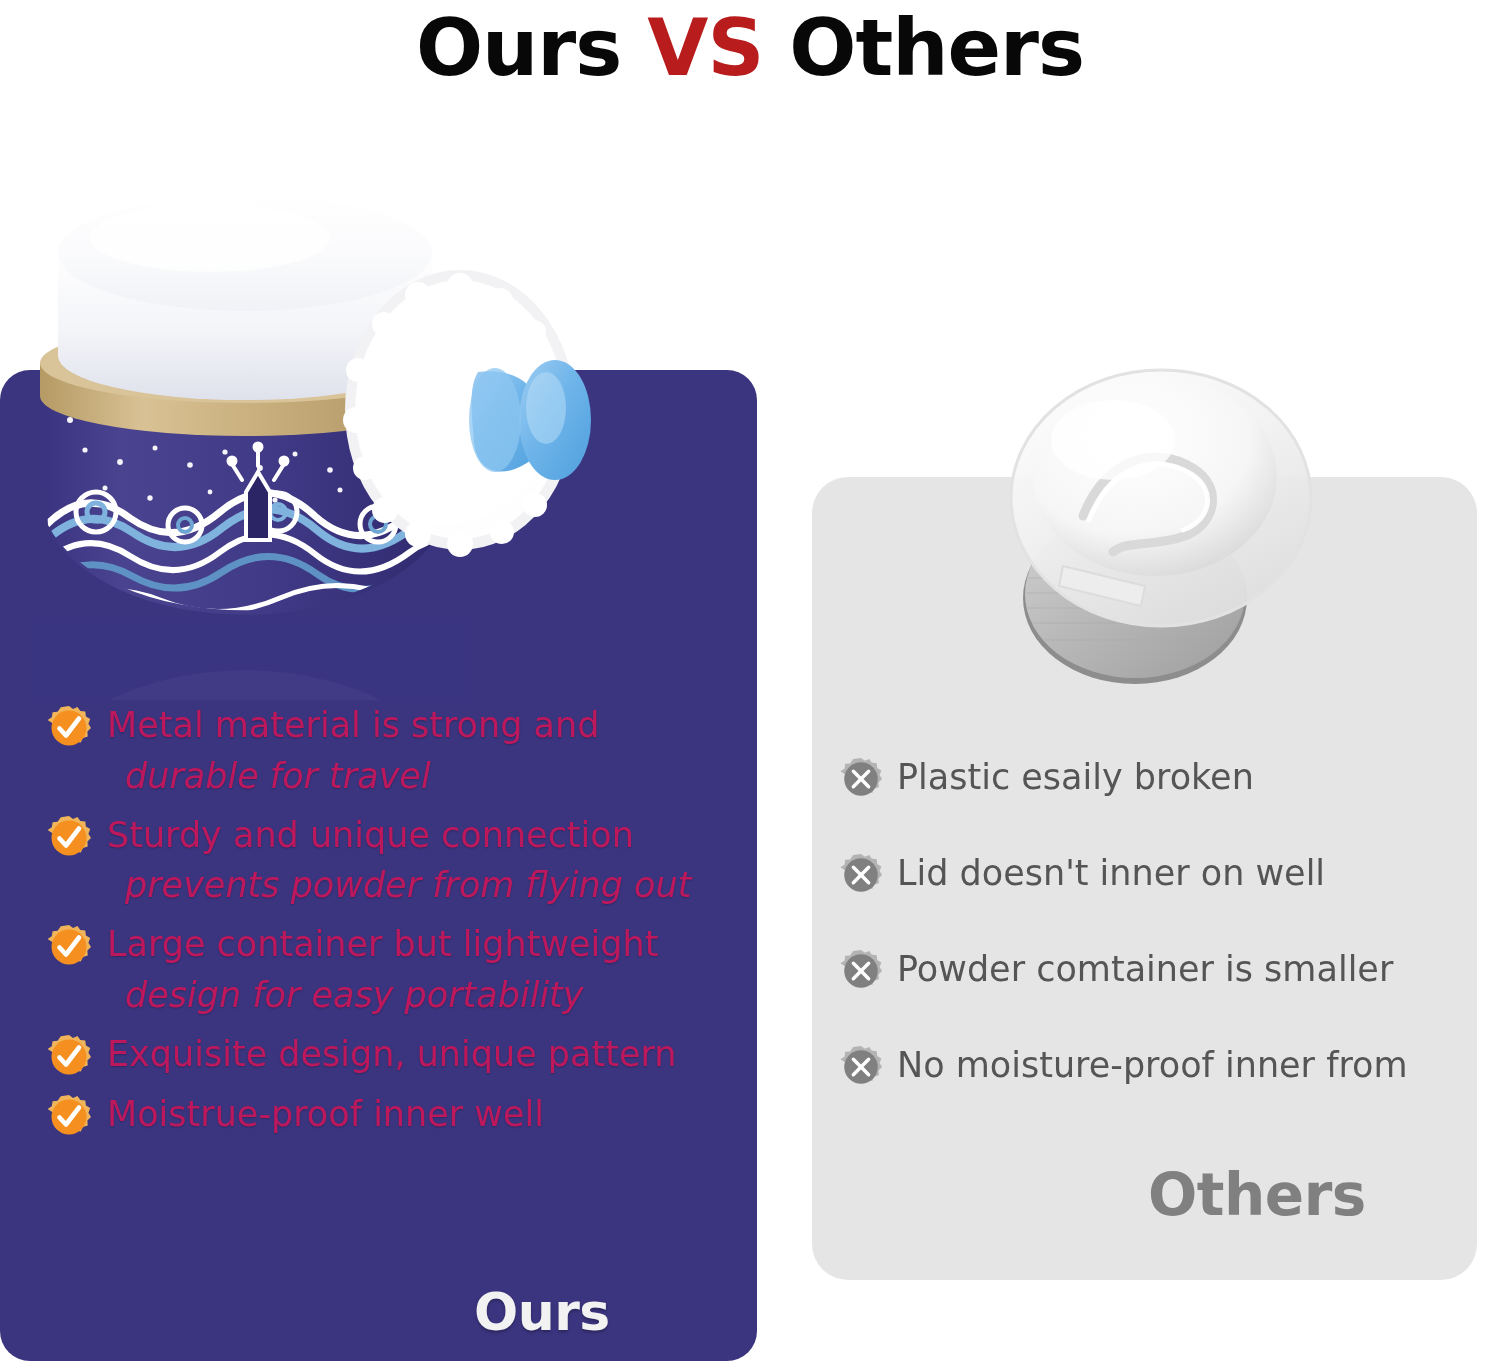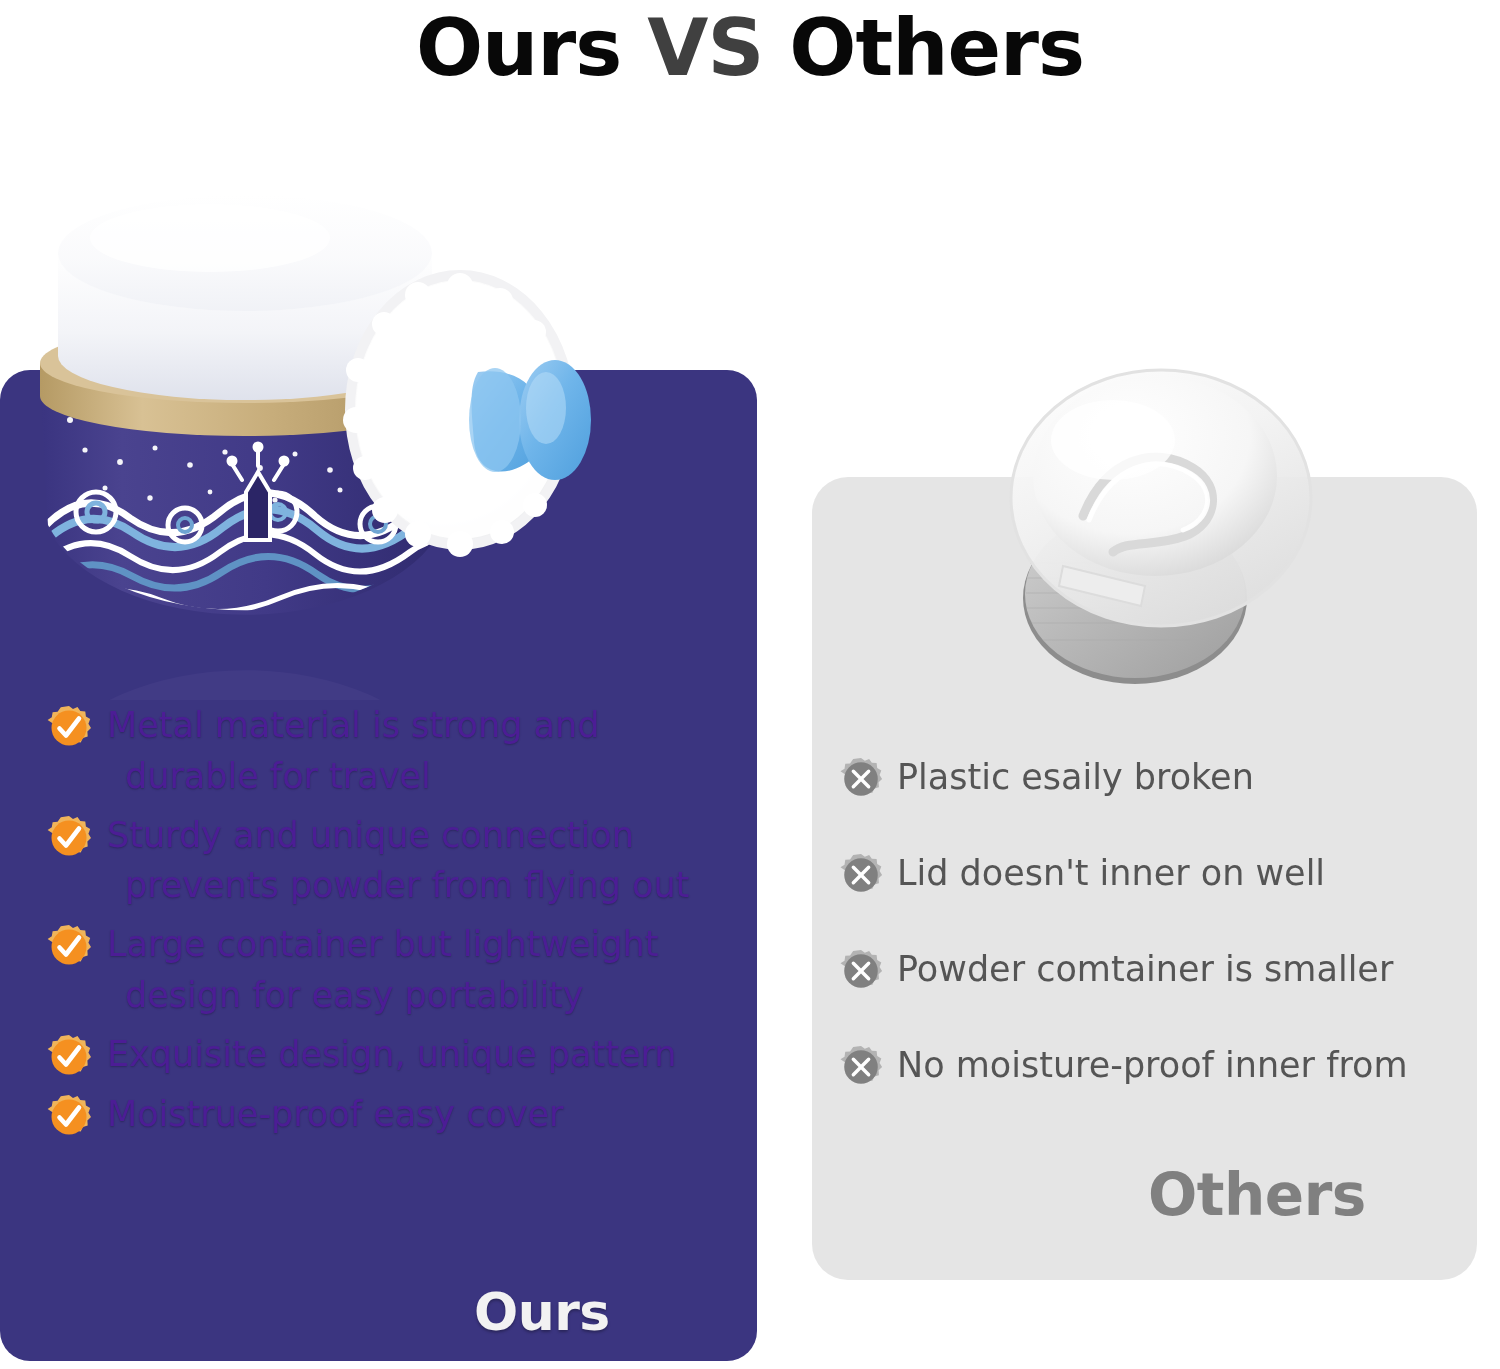--- a/index.html
+++ b/index.html
@@ -29,21 +29,21 @@
     white-space: nowrap;
   }
   .title-word {
     font-family: "DejaVu Sans", sans-serif;
     font-size: 79px;
     font-weight: bold;
     letter-spacing: -1px;
     line-height: 1;
   }
   #title-ours   { color: #080808; }
-  #title-vs     { color: #404040; }
+  #title-vs     { color: #b91c1c; }
   #title-others { color: #080808; }
 
   
   #ours-panel {
     position: absolute;
     left: 0px;
     top: 370px;
     width: 757px;
     height: 991px;
     background: #3b3580;
@@ -65,30 +65,31 @@
     left: 45px;
     top: 700px;
     width: 680px;
   }
   .ours-item {
     display: flex;
     align-items: flex-start;
     margin-bottom: 8px;
   }
   .ours-text {
-    color: #4c1d95;
+    color: #be185d;
     font-size: 35px;
     line-height: 1.45;
     margin-left: 14px;
     font-family: "DejaVu Sans", sans-serif;
     text-shadow: 0 1px 2px rgba(0,0,0,0.25);
   }
   .ours-text .l2 {
     display: block;
     margin-left: 18px;
+    font-style: italic;
   }
 
   #others-list {
     position: absolute;
     left: 838px;
     top: 752px;
     width: 640px;
   }
   .others-item {
     display: flex;
@@ -366,21 +367,21 @@
     </svg>
     <span class="ours-text">Exquisite design, unique pattern</span>
   </div>
 
   <div class="ours-item">
     <svg class="badge-svg" width="48" height="48" viewBox="0 0 48 48">
       <path d="M24 2 l4 3 4.5-2 2.8 4 5 .4 .6 5 4.3 2.6-1.8 4.7 2.6 4.3-3.6 3.5.3 5-4.8 1.5-2.2 4.5-5-.8-3.8 3.3-4.2-2.8-4.9 1.2-2.4-4.4-5-1.1.4-5-3.4-3.7 2.8-4.2L2.6 16l4.2-2.8.8-5 5-.5L15.8 3.2z" fill="#f0b45a"></path>
       <circle cx="24" cy="24" r="17.5" fill="#f59020"></circle>
       <path d="M14.5 24.5 L21 31.5 L34 14.5" fill="none" stroke="#ffffff" stroke-width="4.6" stroke-linecap="round" stroke-linejoin="round"></path>
     </svg>
-    <span class="ours-text">Moistrue-proof easy cover</span>
+    <span class="ours-text">Moistrue-proof inner well</span>
   </div>
 
 </div>
 
 <div id="ours-label">Ours</div>
 
 <div id="others-panel"></div>
 
 <svg id="others-product" viewBox="0 0 420 380">
   <defs>

